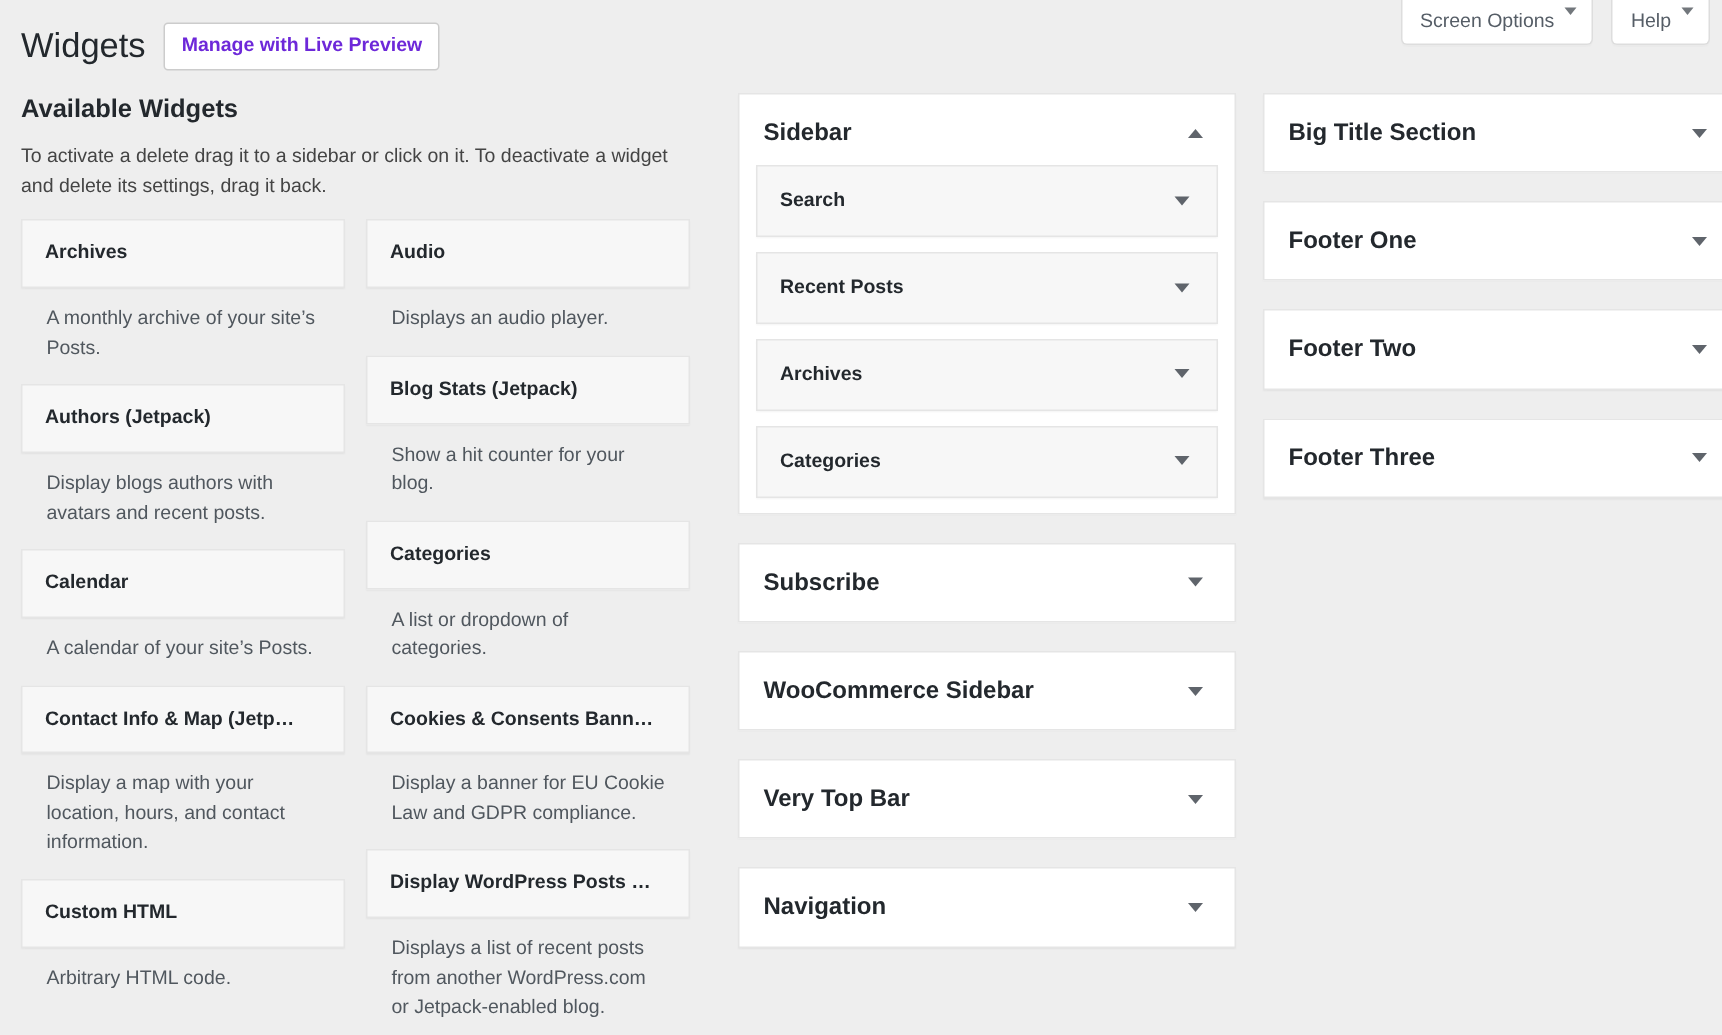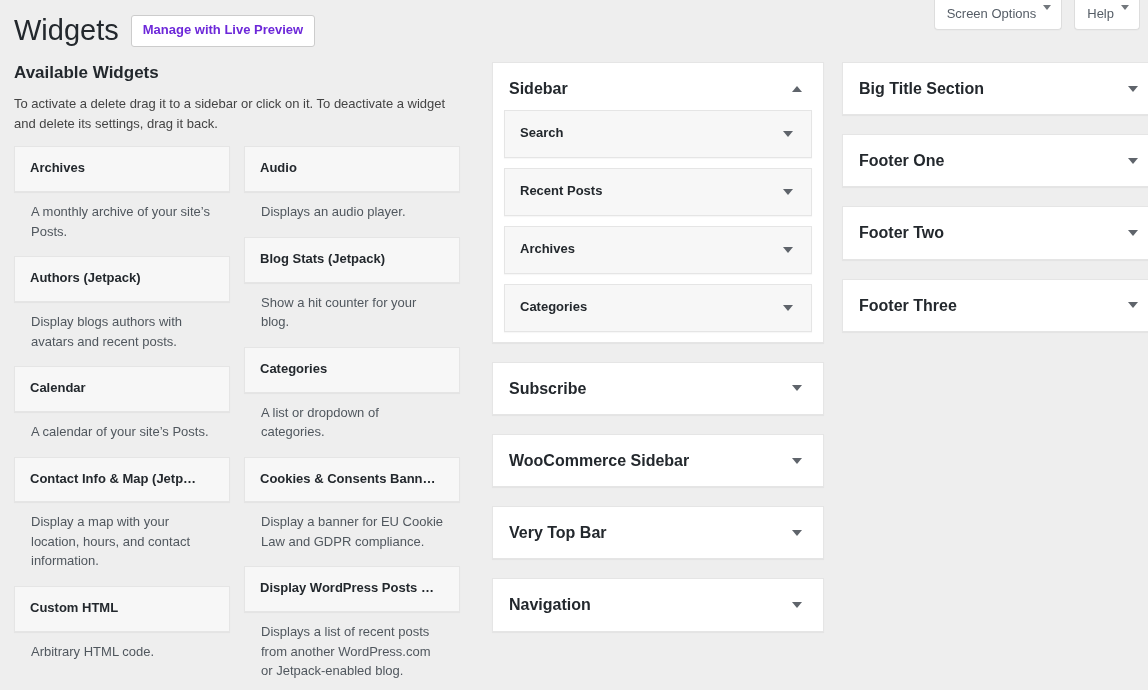--- a/index.html
+++ b/index.html
@@ -53,21 +53,21 @@
     padding: 0 8px 0 14px;
   }
   .page-title-row {
     display: flex;
     align-items: center;
     gap: 12px;
     padding-top: 14px;
     height: 34px;
   }
   h1.page-title {
-    font-size: 29px;
+    font-size: 23px;
     font-weight: 400;
     margin: 0;
     padding: 0;
     color: #23282d;
     line-height: 1.3;
   }
   .page-title-action {
     background: #fff;
     border: 1px solid #ccc;
     border-radius: 3px;
@@ -181,21 +181,21 @@
     border-right: 5px solid transparent;
     border-bottom: 6px solid #5f646b;
   }
 
   .panel-widgets { padding: 0 11px; }
   .sidebar-widget {
     background: #f7f7f7;
     border: 1px solid #e5e5e5;
     box-shadow: 0 1px 1px rgba(0,0,0,0.03);
     display: flex;
-    align-items: flex-end;
+    align-items: center;
     justify-content: space-between;
     padding: 14px 15px 15px;
     margin-bottom: 10px;
     cursor: move;
   }
   .sidebar-widget:last-child { margin-bottom: 0; }
   .sidebar-widget-title {
     font-size: 13px;
     font-weight: bold;
     color: #23282d;

